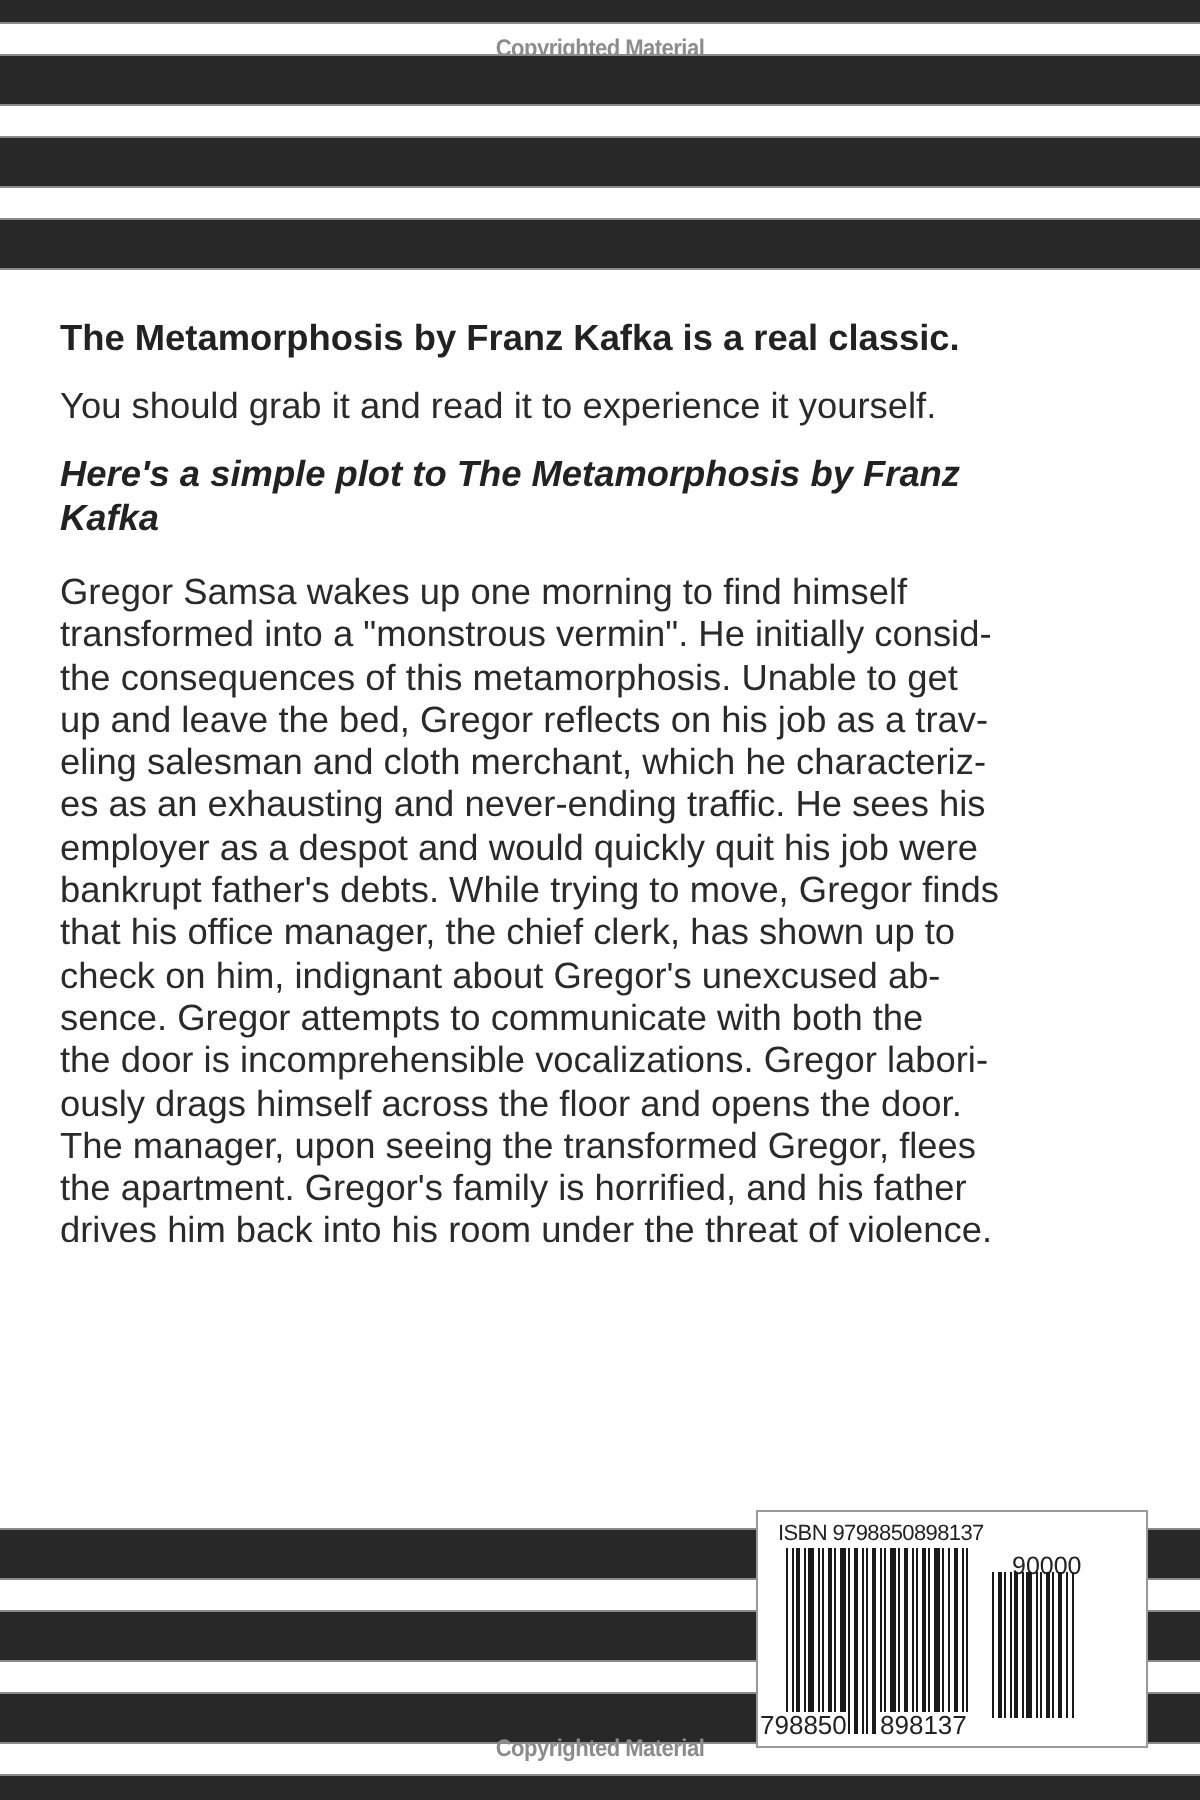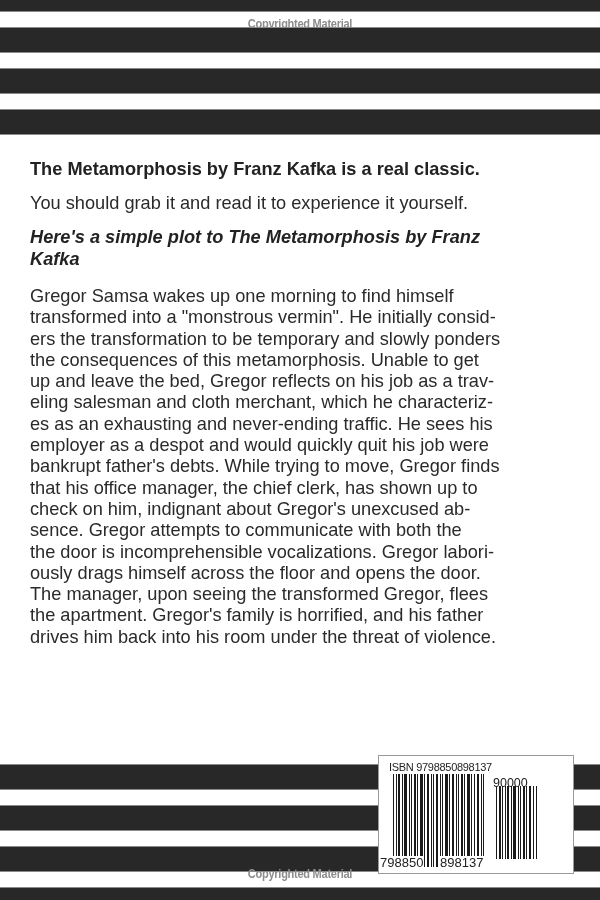--- a/index.html
+++ b/index.html
@@ -41,21 +41,21 @@
   .body-text span { display:block; white-space:nowrap; }
   .barcode-box {
     position:absolute; left:378px; top:755px; width:196px; height:119px;
     background:#fff; border:1px solid #9a9a9a; box-sizing:border-box;
   }
   .isbn-label {
     position:absolute; left:10px; top:5px; font-size:11px; color:#222;
     letter-spacing:-0.3px;
   }
   .addon-label {
-    position:absolute; left:114px; top:20px; font-size:12.5px; color:#222;
+    position:absolute; left:127px; top:20px; font-size:12.5px; color:#222;
   }
   .bars { position:absolute; display:flex; align-items:stretch; }
   .bars i { display:block; background:#1a1a1a; height:100%; }
   .main-bars { left:14px; top:18px; height:93px; }
   .addon-bars { left:117px; top:30px; height:73px; }
   .digit {
     position:absolute; font-size:13px; color:#222; background:#fff; line-height:13px;
   }
 </style>
 </head>
@@ -67,21 +67,20 @@
 <div class="stripe" style="top:68px;height:26px;"></div>
 <div class="stripe" style="top:109px;height:26px;"></div>
 
 <div class="content">
   <p class="headline">The Metamorphosis by Franz Kafka is a real classic.</p>
   <p class="sub">You should grab it and read it to experience it yourself.</p>
   <p class="plot-title">Here's a simple plot to The Metamorphosis by Franz Kafka</p>
   <div class="body-text">
     <span>Gregor Samsa wakes up one morning to find himself</span>
     <span>transformed into a "monstrous vermin". He initially consid-</span>
-    <span>ers the transformation to be temporary and slowly ponders</span>
     <span>the consequences of this metamorphosis. Unable to get</span>
     <span>up and leave the bed, Gregor reflects on his job as a trav-</span>
     <span>eling salesman and cloth merchant, which he characteriz-</span>
     <span>es as an exhausting and never-ending traffic. He sees his</span>
     <span>employer as a despot and would quickly quit his job were</span>
     <span>bankrupt father's debts. While trying to move, Gregor finds</span>
     <span>that his office manager, the chief clerk, has shown up to</span>
     <span>check on him, indignant about Gregor's unexcused ab-</span>
     <span>sence. Gregor attempts to communicate with both the</span>
     <span>the door is incomprehensible vocalizations. Gregor labori-</span>

